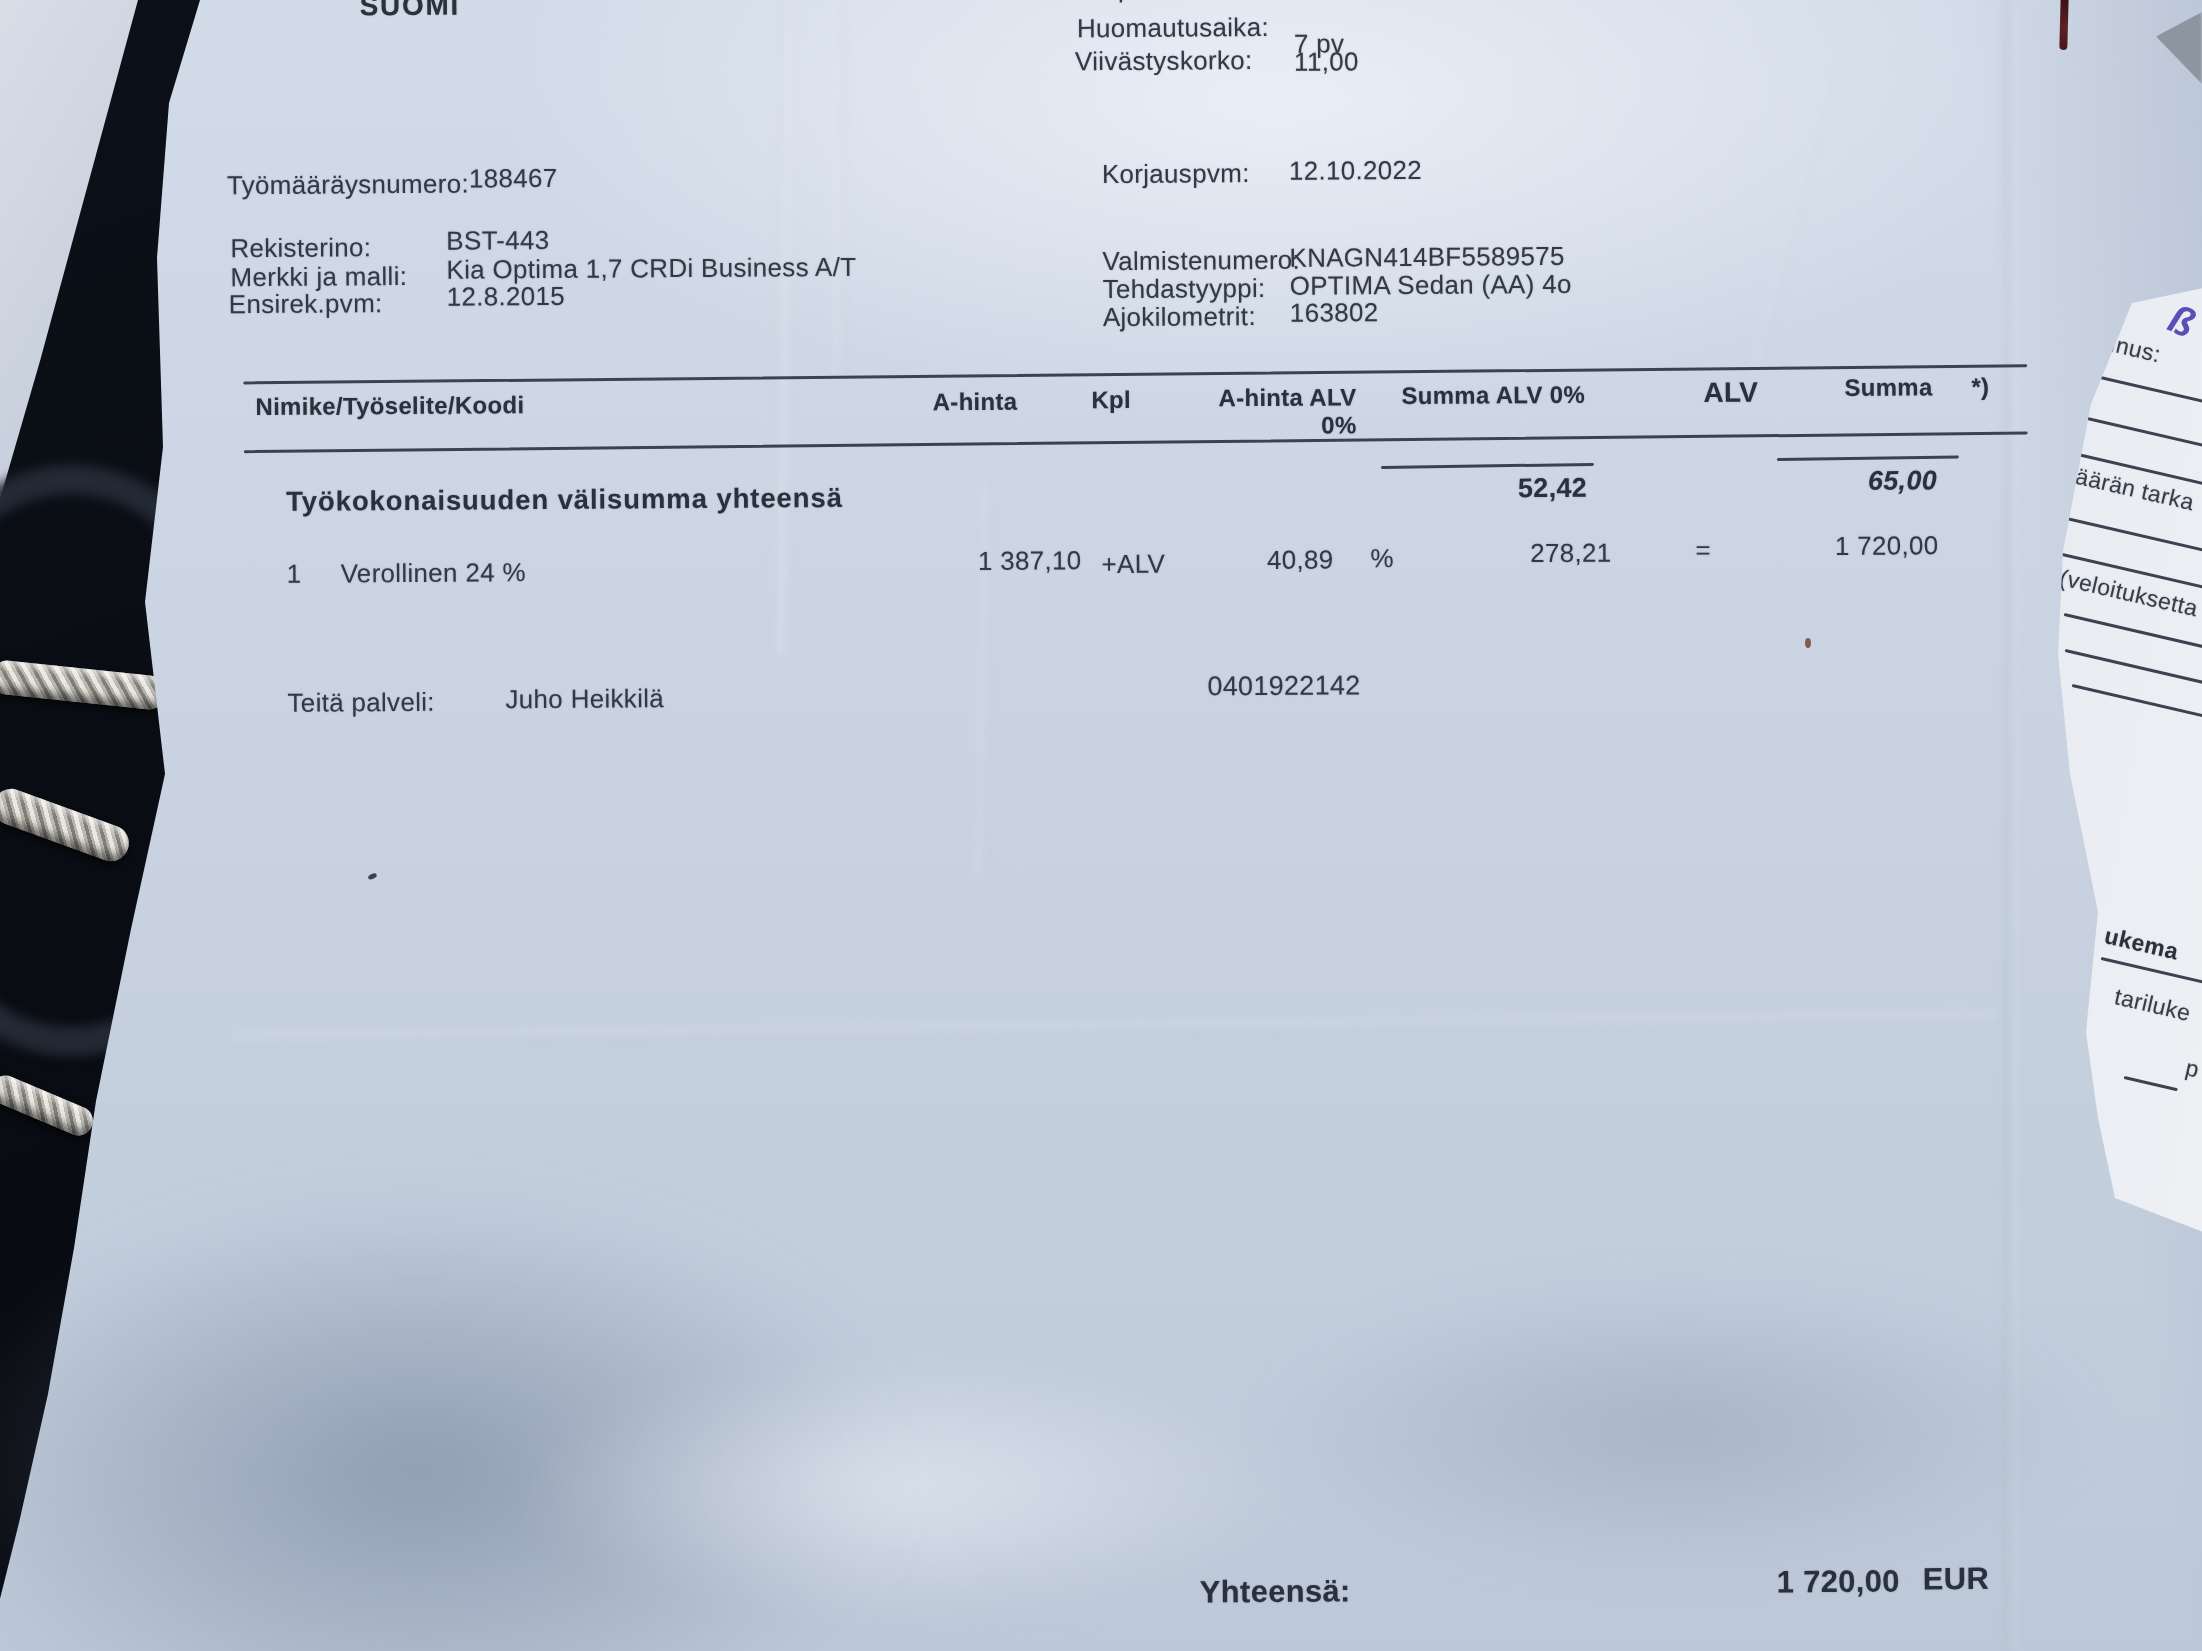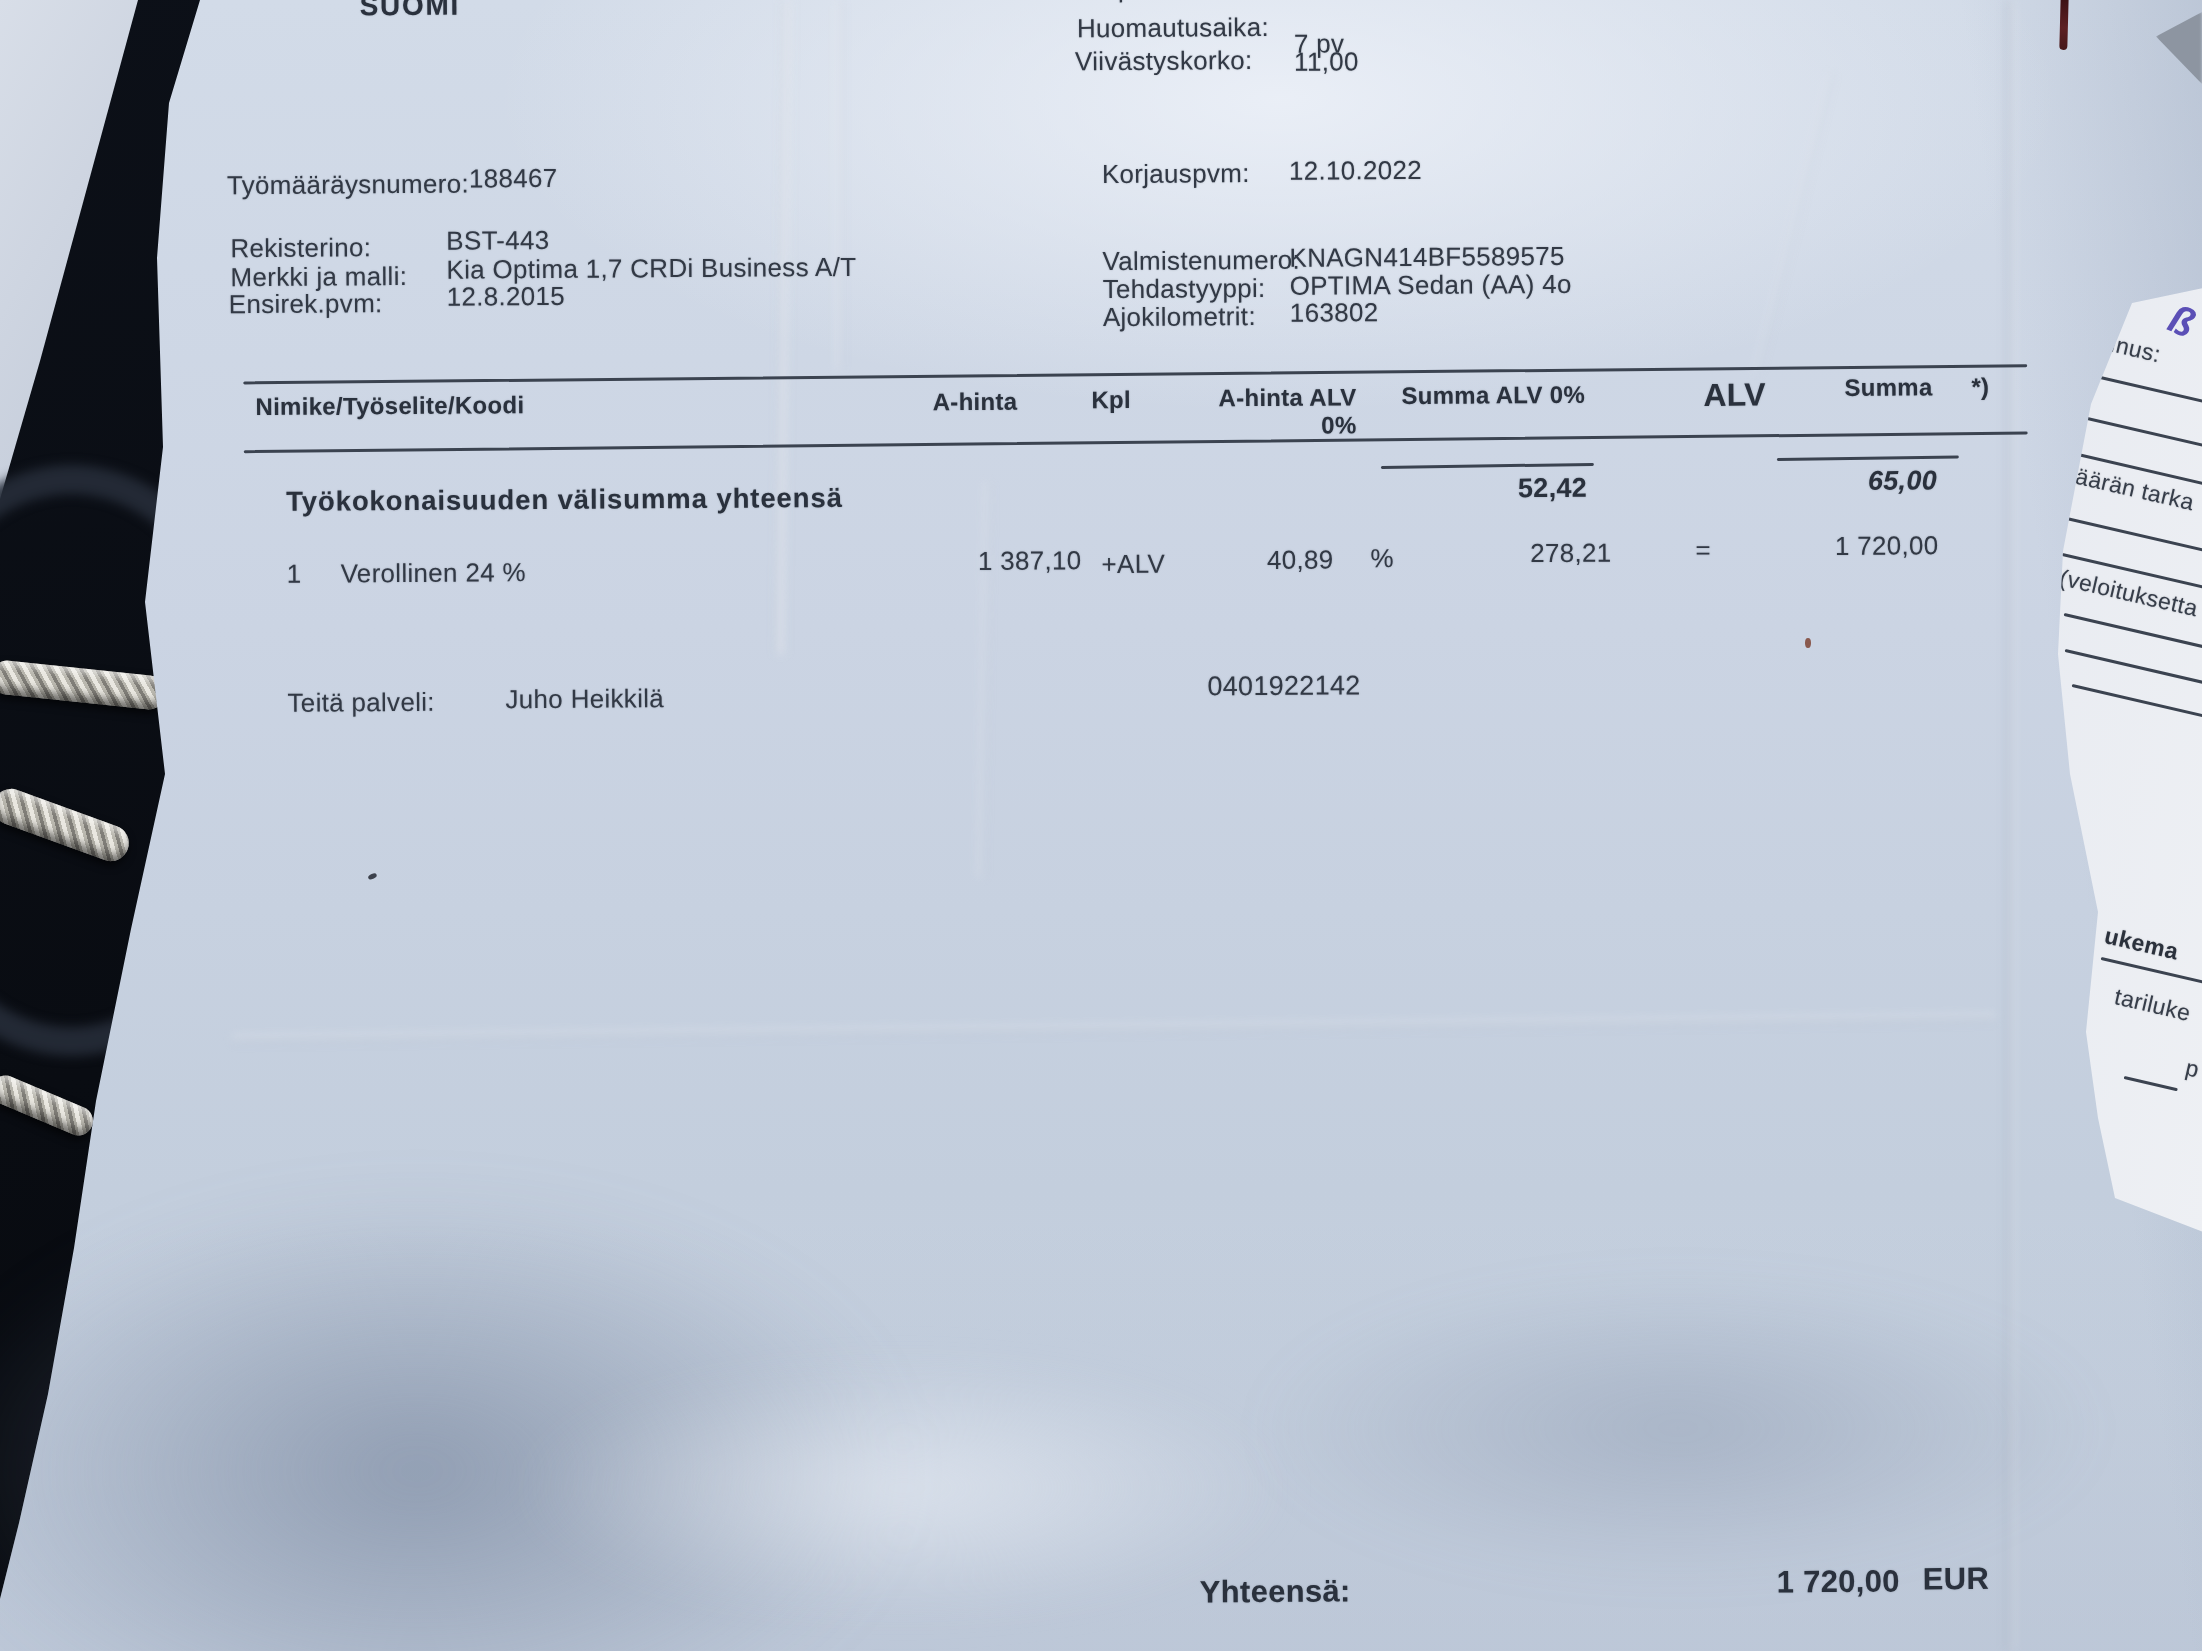--- a/index.html
+++ b/index.html
@@ -142,21 +142,21 @@
     <span class="t" style="left:1293px;top:278px;">OPTIMA Sedan (AA) 4o</span>
     <span class="t" style="left:1106px;top:308px;">Ajokilometrit:</span>
     <span class="t" style="left:1293px;top:305px;">163802</span>
 
     <div class="rule" style="left:246px;top:379px;width:1784px;transform:rotate(-.15deg);"></div>
     <span class="t b" style="left:258px;top:393px;font-size:24px;">Nimike/Työselite/Koodi</span>
     <span class="t b r" style="left:908px;top:393px;width:112px;font-size:24px;">A-hinta</span>
     <span class="t b" style="left:1094px;top:392px;font-size:24px;">Kpl</span>
     <span class="t b r" style="left:1218px;top:391px;width:141px;font-size:24px;white-space:normal;line-height:27.5px;">A-hinta ALV 0%</span>
     <span class="t b" style="left:1404px;top:390px;font-size:24px;">Summa ALV 0%</span>
-    <span class="t b" style="left:1706px;top:387px;font-size:32px;">ALV</span>
+    <span class="t b" style="left:1706px;top:387px;font-size:28px;">ALV</span>
     <span class="t b" style="left:1847px;top:385px;font-size:24px;">Summa</span>
     <span class="t b" style="left:1974px;top:385px;font-size:24px;">*)</span>
     <div class="rule" style="left:246px;top:447px;width:1784px;transform:rotate(-.2deg);"></div>
 
     <div class="rule" style="left:1383px;top:473px;width:213px;transform:rotate(-.4deg);"></div>
     <div class="rule" style="left:1779px;top:468px;width:182px;transform:rotate(-.4deg);"></div>
     <span class="t b" style="left:288px;top:486px;font-size:27.5px;letter-spacing:0.9px;">Työkokonaisuuden välisumma yhteensä</span>
     <span class="t b r" style="left:1467px;top:482px;width:122px;font-size:27px;">52,42</span>
     <span class="t b r" style="left:1817px;top:477px;width:122px;font-size:27px;font-style:italic;">65,00</span>
 

